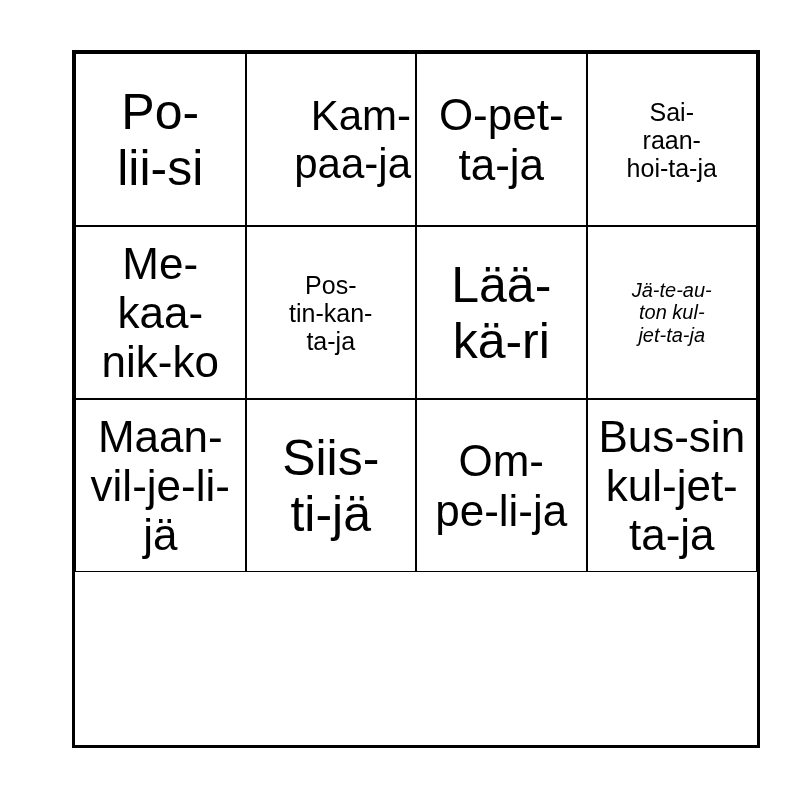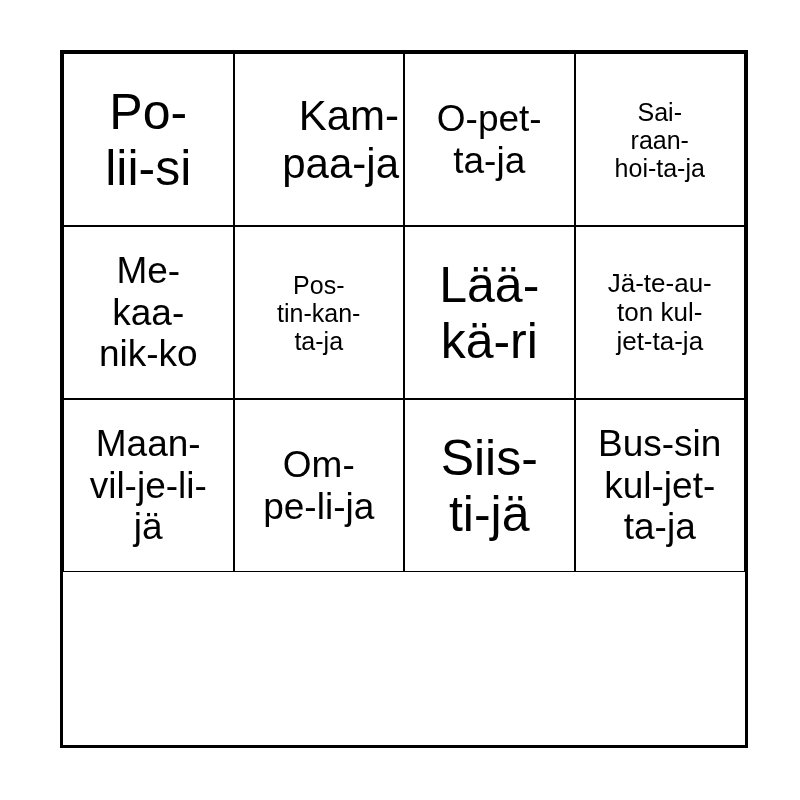--- a/index.html
+++ b/index.html
@@ -8,21 +8,21 @@
     width: 800px;
     height: 800px;
     background: #ffffff;
   }
   body {
     font-family: "Liberation Sans", sans-serif;
     color: #000000;
   }
   #bingo-card {
     position: absolute;
-    left: 60px;
+    left: 72px;
     top: 50px;
     width: 688px;
     height: 698px;
     box-sizing: border-box;
     border: 3px solid #000000;
     display: grid;
     grid-template-columns: 1fr 1fr 1fr 1fr;
     grid-template-rows: 1fr 1fr 1fr 1fr;
     background: #ffffff;
   }
@@ -39,23 +39,23 @@
   .cell-text {
     display: block;
     width: 100%;
     line-height: 1.12;
     white-space: pre-line;
     word-break: break-word;
   }
   
   .fs-xl .cell-text { font-size: 50px; }
   .fs-lg .cell-text { font-size: 42px; text-align: right; }
-  .fs-md .cell-text { font-size: 37px; }
+  .fs-md .cell-text { font-size: 44px; }
   .fs-sm .cell-text { font-size: 25px; }
-  .fs-xs .cell-text { font-size: 26px; }
+  .fs-xs .cell-text { font-size: 20px; font-style: italic; }
 </style>
 </head>
 <body>
 
 <div id="bingo-card">
     <div class="cell fs-xl">
       <span class="cell-text">Po-
 lii-si</span>
     </div>
     <div class="cell fs-lg">
@@ -88,26 +88,26 @@
     <div class="cell fs-xs">
       <span class="cell-text">Jä-te-au-
 ton kul-
 jet-ta-ja</span>
     </div>
     <div class="cell fs-md">
       <span class="cell-text">Maan-
 vil-je-li-
 jä</span>
     </div>
+    <div class="cell fs-xl">
+      <span class="cell-text">Siis-
+ti-jä</span>
+    </div>
     <div class="cell fs-md">
       <span class="cell-text">Om-
 pe-li-ja</span>
-    </div>
-    <div class="cell fs-xl">
-      <span class="cell-text">Siis-
-ti-jä</span>
     </div>
     <div class="cell fs-md">
       <span class="cell-text">Bus-sin
 kul-jet-
 ta-ja</span>
     </div>
   </div>
 
 </body></html>

